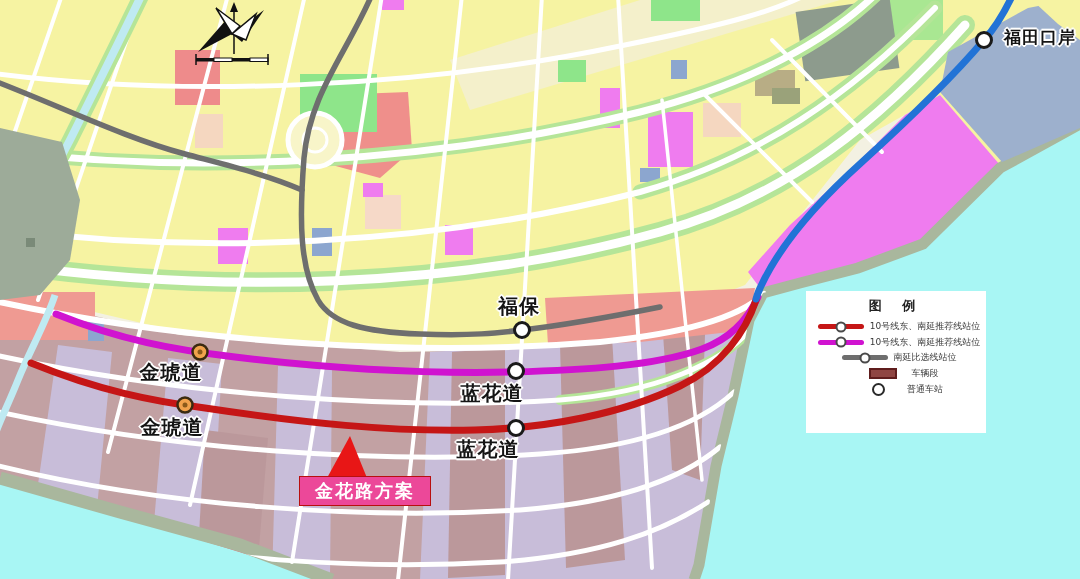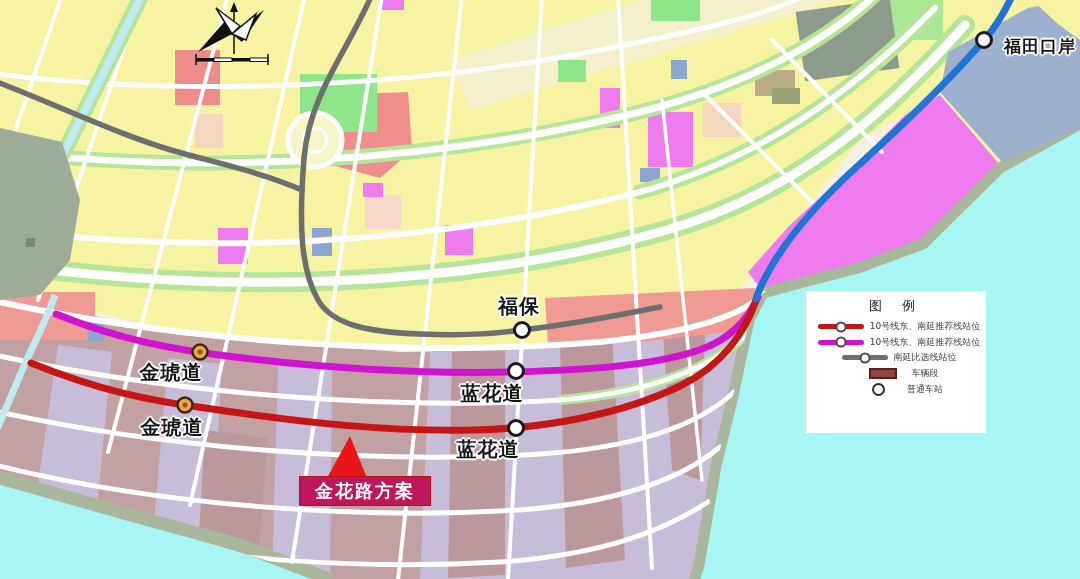--- a/index.html
+++ b/index.html
@@ -7,26 +7,26 @@
          font-family:"DejaVu Sans","Liberation Sans",sans-serif;background:#a8f6f4;}
   .stage svg.map{position:absolute;left:0;top:0;}
   
   .station-label{position:absolute;transform:translate(-50%,-50%);
     font-size:20px;font-weight:bold;color:#141414;white-space:nowrap;letter-spacing:1px;
     text-shadow:-2px 0 0 #fff,2px 0 0 #fff,0 -2px 0 #fff,0 2px 0 #fff,
                 -1px -1px 0 #fff,1px 1px 0 #fff,-1px 1px 0 #fff,1px -1px 0 #fff;}
   .station-label.big{font-size:17px;}
   
   .callout-box{position:absolute;left:299px;top:476px;width:130px;height:28px;
-    background:#be185d;border:1px solid #b80f0f;display:flex;align-items:center;justify-content:center;
+    background:#ec4899;border:1px solid #b80f0f;display:flex;align-items:center;justify-content:center;
     color:#fff;font-weight:bold;font-size:18px;letter-spacing:2px;white-space:nowrap;}
   
   .legend{position:absolute;left:806px;top:291px;width:180px;height:142px;background:#ffffff;
     box-sizing:border-box;padding:5px 8px 4px 8px;}
-  .legend-title{text-align:center;font-size:13px;font-weight:normal;letter-spacing:8px;color:#222;
+  .legend-title{text-align:center;font-size:13px;font-weight:bold;letter-spacing:8px;color:#222;
     margin:1px 0 4px 0;}
   .legend-row{display:flex;align-items:center;height:15.6px;justify-content:center;}
   .legend-sym{width:58px;display:flex;align-items:center;justify-content:center;flex:0 0 58px;}
   .legend-label{font-size:9px;color:#3a3a3a;white-space:nowrap;}
   .sw-line{position:relative;width:46px;height:5px;border-radius:3px;}
   .sw-line .dot{position:absolute;left:50%;top:50%;transform:translate(-50%,-50%);
     width:7px;height:7px;border-radius:50%;background:#fff;border:2px solid #4a4a4a;}
   .sw-red{background:#c51616;}  .sw-mag{background:#d013d0;}
   .sw-blue{background:#2273d6;} .sw-gray{background:#6e6e6e;}
   .sw-circle{width:9px;height:9px;border-radius:50%;background:#fff;border:2.5px solid #2a2a2a;}
@@ -198,21 +198,21 @@
   <g>
     <rect x="196" y="58" width="18" height="3.5" fill="#111111"></rect>
     <rect x="214" y="58" width="18" height="3.5" fill="#ffffff" stroke="#111111" stroke-width="1"></rect>
     <rect x="232" y="58" width="18" height="3.5" fill="#111111"></rect>
     <rect x="250" y="58" width="18" height="3.5" fill="#ffffff" stroke="#111111" stroke-width="1"></rect>
     <line x1="196" y1="54" x2="196" y2="65" stroke="#111111" stroke-width="1.5"></line>
     <line x1="268" y1="54" x2="268" y2="65" stroke="#111111" stroke-width="1.5"></line>
   </g>
 </svg>
 
-<div class="station-label big" style="left:1040px;top:46px;">福田口岸</div>
+<div class="station-label big" style="left:1040px;top:37px;">福田口岸</div>
 <div class="station-label" style="left:519px;top:306px;">福保</div>
 <div class="station-label" style="left:171px;top:372px;">金琥道</div>
 <div class="station-label" style="left:172px;top:427px;">金琥道</div>
 <div class="station-label" style="left:492px;top:393px;">蓝花道</div>
 <div class="station-label" style="left:488px;top:449px;">蓝花道</div>
 
 <div class="callout-box">金花路方案</div>
 
 <div class="legend">
   <div class="legend-title">图 例</div>

